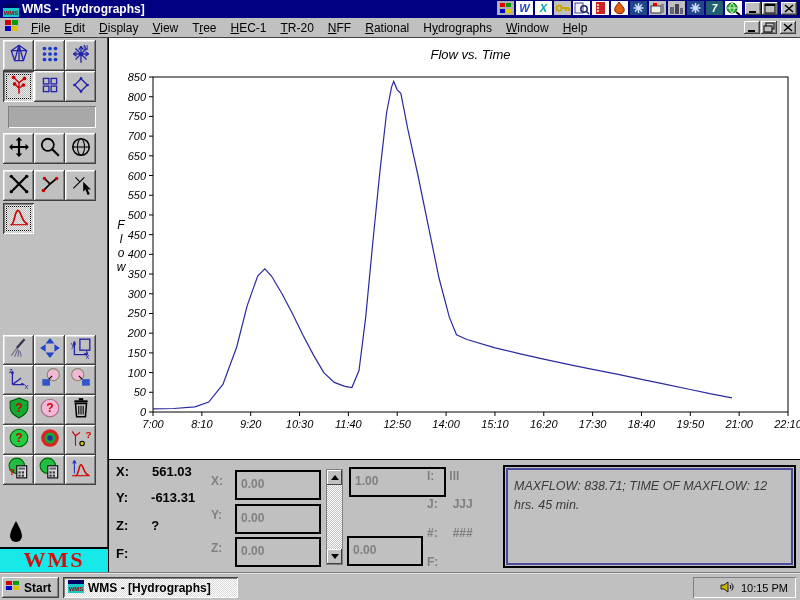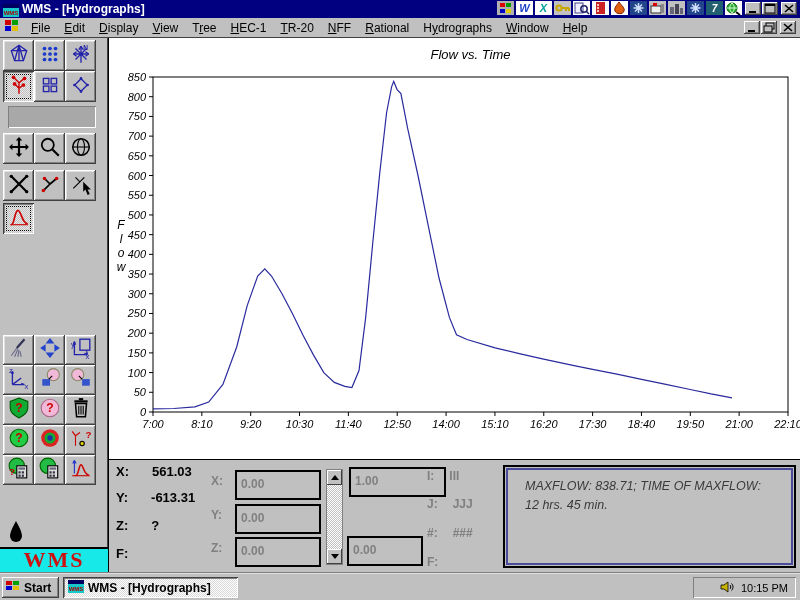--- a/index.html
+++ b/index.html
@@ -46,21 +46,21 @@
   .status{position:absolute;left:108px;top:459px;width:692px;height:114px;background:#c0c0c0;border-top:1px solid #000;border-left:1px solid #000}
   .ro{position:absolute;left:7px;font-size:13px;font-weight:bold;color:#000;white-space:nowrap}
   .ro .roval{margin-left:23px}
   .glab{position:absolute;font-size:12px;font-weight:bold;color:#808080;white-space:nowrap}
   .glab .gv{margin-left:15px}
   .gfield{position:absolute;width:86px;height:30px;background:#c0c0c0;border:2px solid #000;color:#808080;font-weight:bold;font-size:12px;font-family:"Liberation Sans",sans-serif;padding:2px 4px 4px 4px}
   .vscroll{position:absolute;left:217px;top:9px;width:17px;height:96px;background:repeating-conic-gradient(#fff 0% 25%,#c0c0c0 0% 50%) 0 0/2px 2px;border:1px solid #808080}
   .sarrow{position:absolute;left:0;width:15px;height:15px;background:#c0c0c0;box-shadow:inset -1px -1px 0 #404040,inset 1px 1px 0 #fff;display:flex;align-items:center;justify-content:center}
   .tri-up{width:0;height:0;border-left:4px solid transparent;border-right:4px solid transparent;border-bottom:5px solid #000}
   .tri-dn{width:0;height:0;border-left:4px solid transparent;border-right:4px solid transparent;border-top:5px solid #000}
-  .helpbox{position:absolute;left:394px;top:5px;width:293px;height:103px;background:#c0c0c0;border:2px solid #000;box-shadow:inset 0 0 0 1px #c0c0c0,inset 0 0 0 3px #4a4a9a;padding:10px 20px;font-style:italic;font-size:12.5px;color:#3a3a3a;line-height:1.5}
+  .helpbox{position:absolute;left:394px;top:5px;width:293px;height:103px;background:#c0c0c0;border:2px solid #000;box-shadow:inset 0 0 0 1px #c0c0c0,inset 0 0 0 3px #4a4a9a;padding:10px 9px;font-style:italic;font-size:12.5px;color:#3a3a3a;line-height:1.5}
 
   
   .taskbar{position:absolute;left:0;top:573px;width:800px;height:27px;background:#c0c0c0;border-top:1px solid #dfdfdf;box-shadow:0 -1px 0 #808080}
   .startbtn{position:absolute;left:2px;top:3px;width:57px;height:21px;background:#c0c0c0;box-shadow:inset -1px -1px 0 #404040,inset 1px 1px 0 #fff,inset -2px -2px 0 #808080;display:flex;align-items:center;gap:3px;padding-left:3px;font-weight:bold;font-size:12px}
   .taskbtn{position:absolute;left:63px;top:3px;width:175px;height:21px;background:repeating-conic-gradient(#fff 0% 25%,#d8d8d8 0% 50%) 0 0/2px 2px;box-shadow:inset 1px 1px 0 #404040,inset -1px -1px 0 #fff,inset 2px 2px 0 #808080;display:flex;align-items:center;gap:4px;padding-left:5px;font-weight:bold;font-size:12px;white-space:nowrap;overflow:hidden}
   .tray{position:absolute;right:4px;top:3px;width:103px;height:21px;box-shadow:inset 1px 1px 0 #808080,inset -1px -1px 0 #fff;display:flex;align-items:center;justify-content:flex-end;gap:6px;padding:0 8px;font-size:11px}
 </style>
 </head>
 <body>
 

